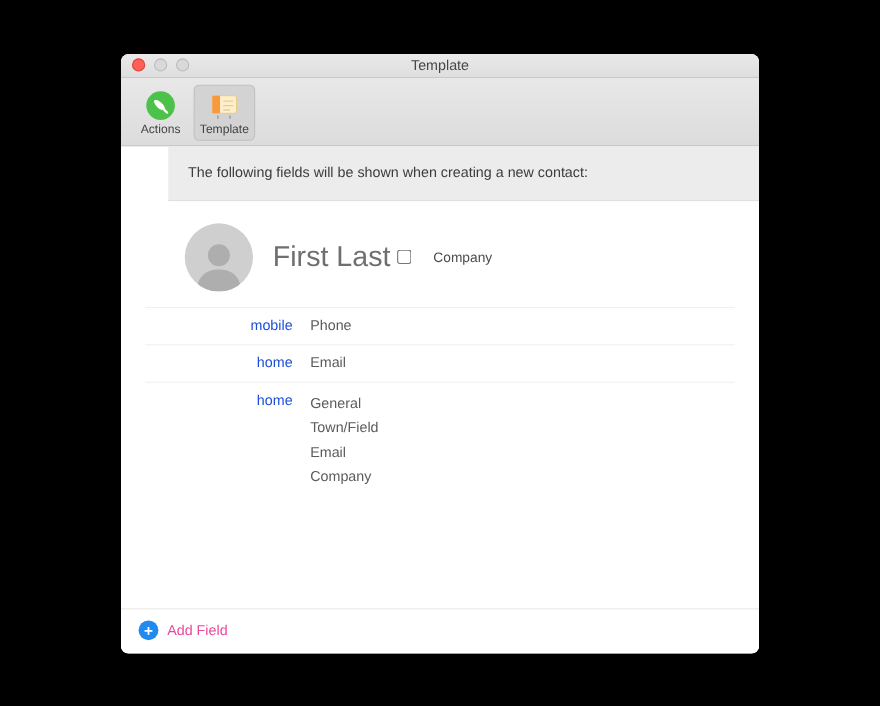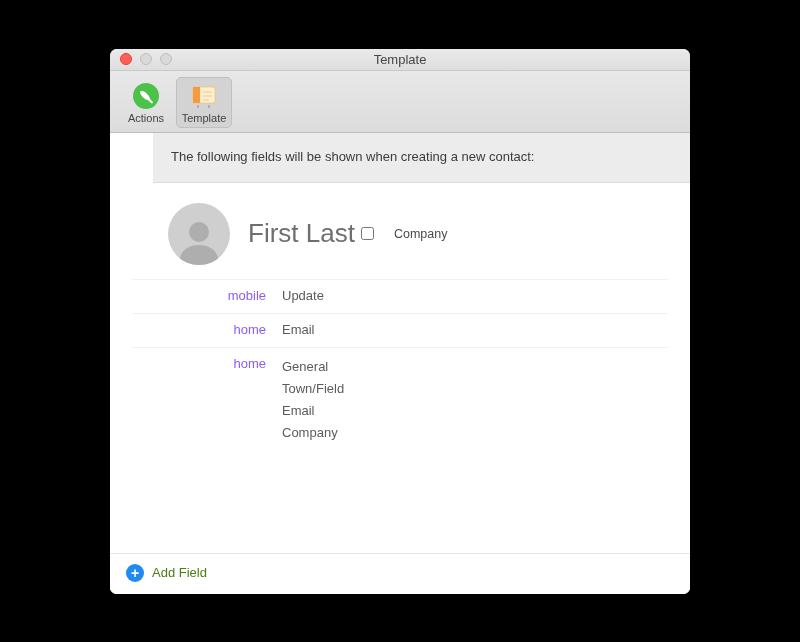--- a/index.html
+++ b/index.html
@@ -139,21 +139,21 @@
     align-items: flex-start;
     min-height: 34px;
     border-top: 1px solid #f0f0f0;
     padding: 8px 0 2px 0;
   }
   .field-row:first-of-type { border-top: 1px solid #e9e9e9; }
   .field-label {
     width: 150px;
     text-align: right;
     padding-right: 16px;
-    color: #8b5cf6;
+    color: #1d4ed8;
     font-size: 13px;
     flex-shrink: 0;
   }
   .field-value {
     color: #5b5b5b;
     font-size: 13px;
   }
   .addr-lines div { line-height: 22px; }
   
   .footer {
@@ -164,21 +164,21 @@
     gap: 8px;
     background: #fff;
   }
   .plus-circle {
     width: 18px; height: 18px; border-radius: 50%;
     background: #1f8af0;
     color: #fff;
     display: flex; align-items: center; justify-content: center;
     font-size: 14px; font-weight: 700; line-height: 1;
   }
-  .add-field-label { color: #4d7c0f; font-size: 13px; }
+  .add-field-label { color: #ec4899; font-size: 13px; }
 </style>
 </head>
 <body>
 
 <div class="window">
 
   <div class="titlebar">
     <div class="traffic-lights">
       <div class="tl red"></div>
       <div class="tl gray"></div>
@@ -228,21 +228,21 @@
           <div class="name-text">First Last</div>
           <label class="company-row">
             <input type="checkbox" style="">
             <span>Company</span>
           </label>
         </div>
       </div>
 
       <div class="field-row">
         <div class="field-label">mobile</div>
-        <div class="field-value">Update</div>
+        <div class="field-value">Phone</div>
       </div>
       <div class="field-row">
         <div class="field-label">home</div>
         <div class="field-value">Email</div>
       </div>
       <div class="field-row">
         <div class="field-label">home</div>
         <div class="field-value addr-lines">
           <div>General</div>
           <div>Town/Field</div>

